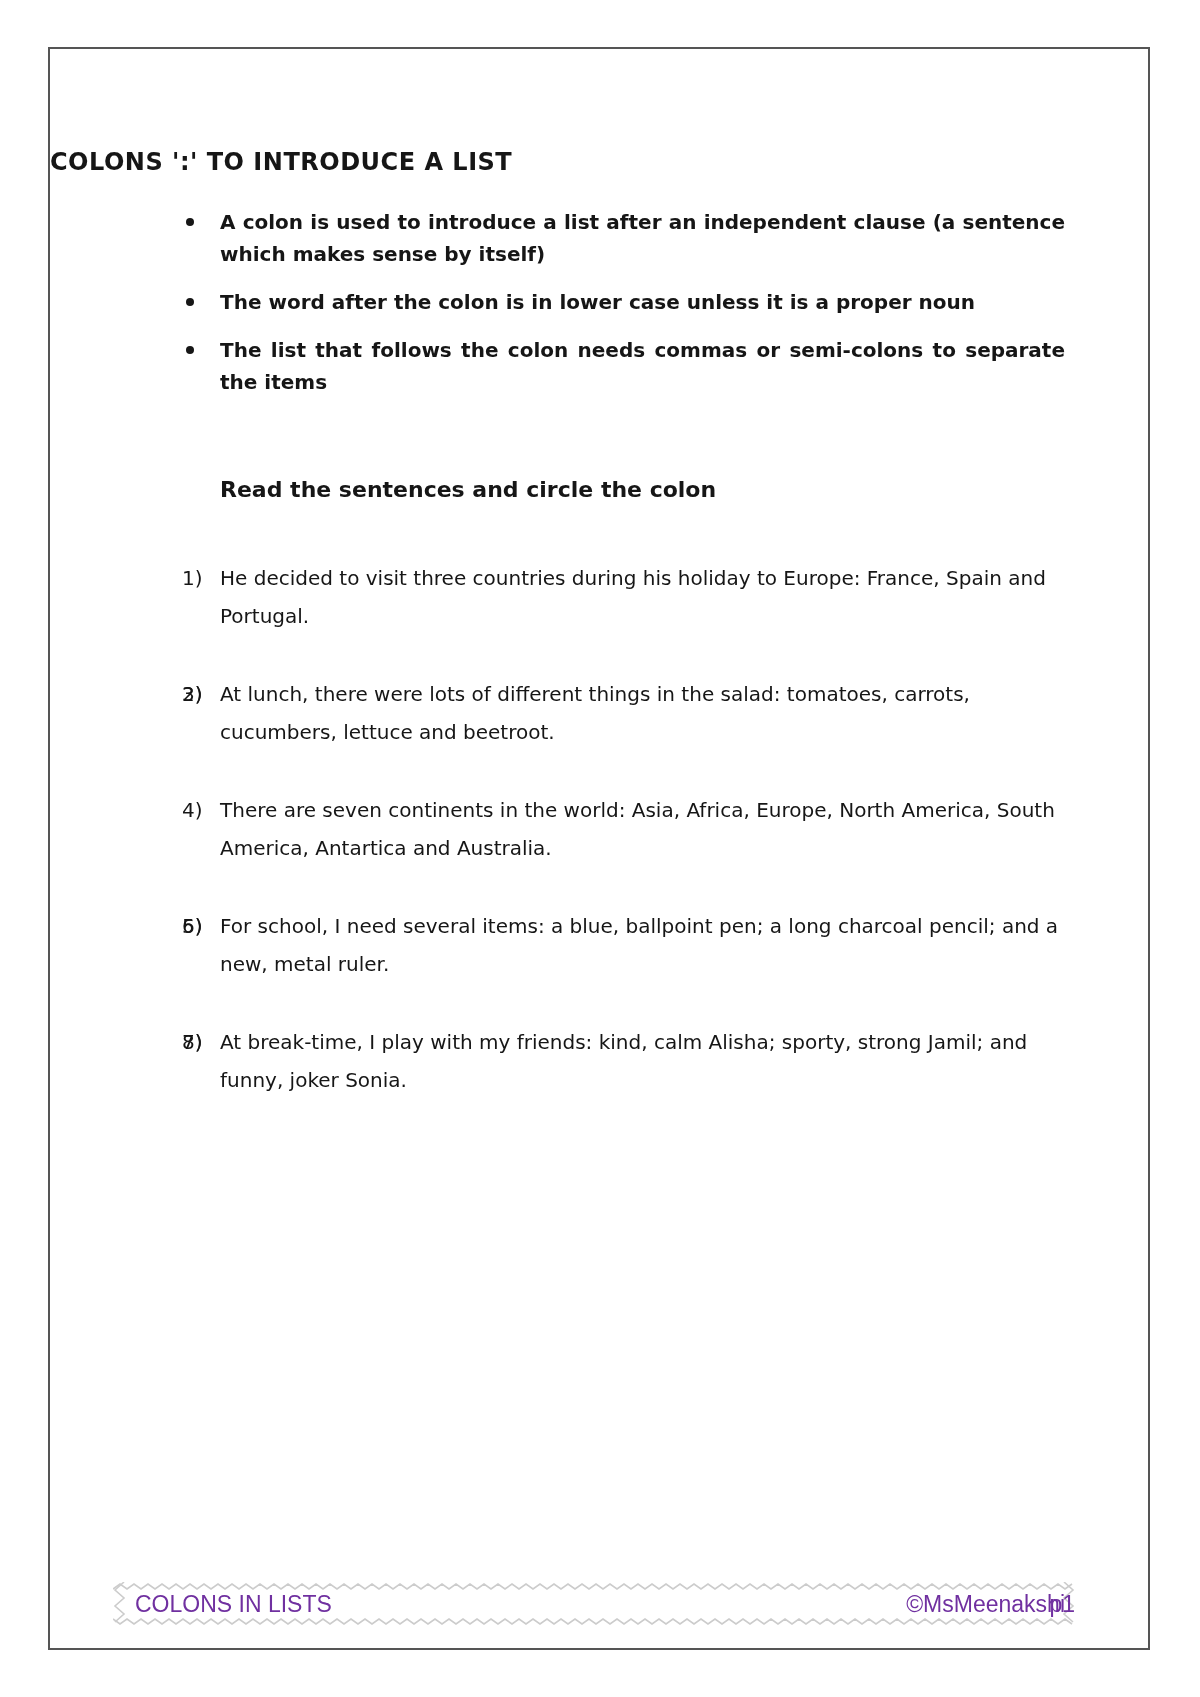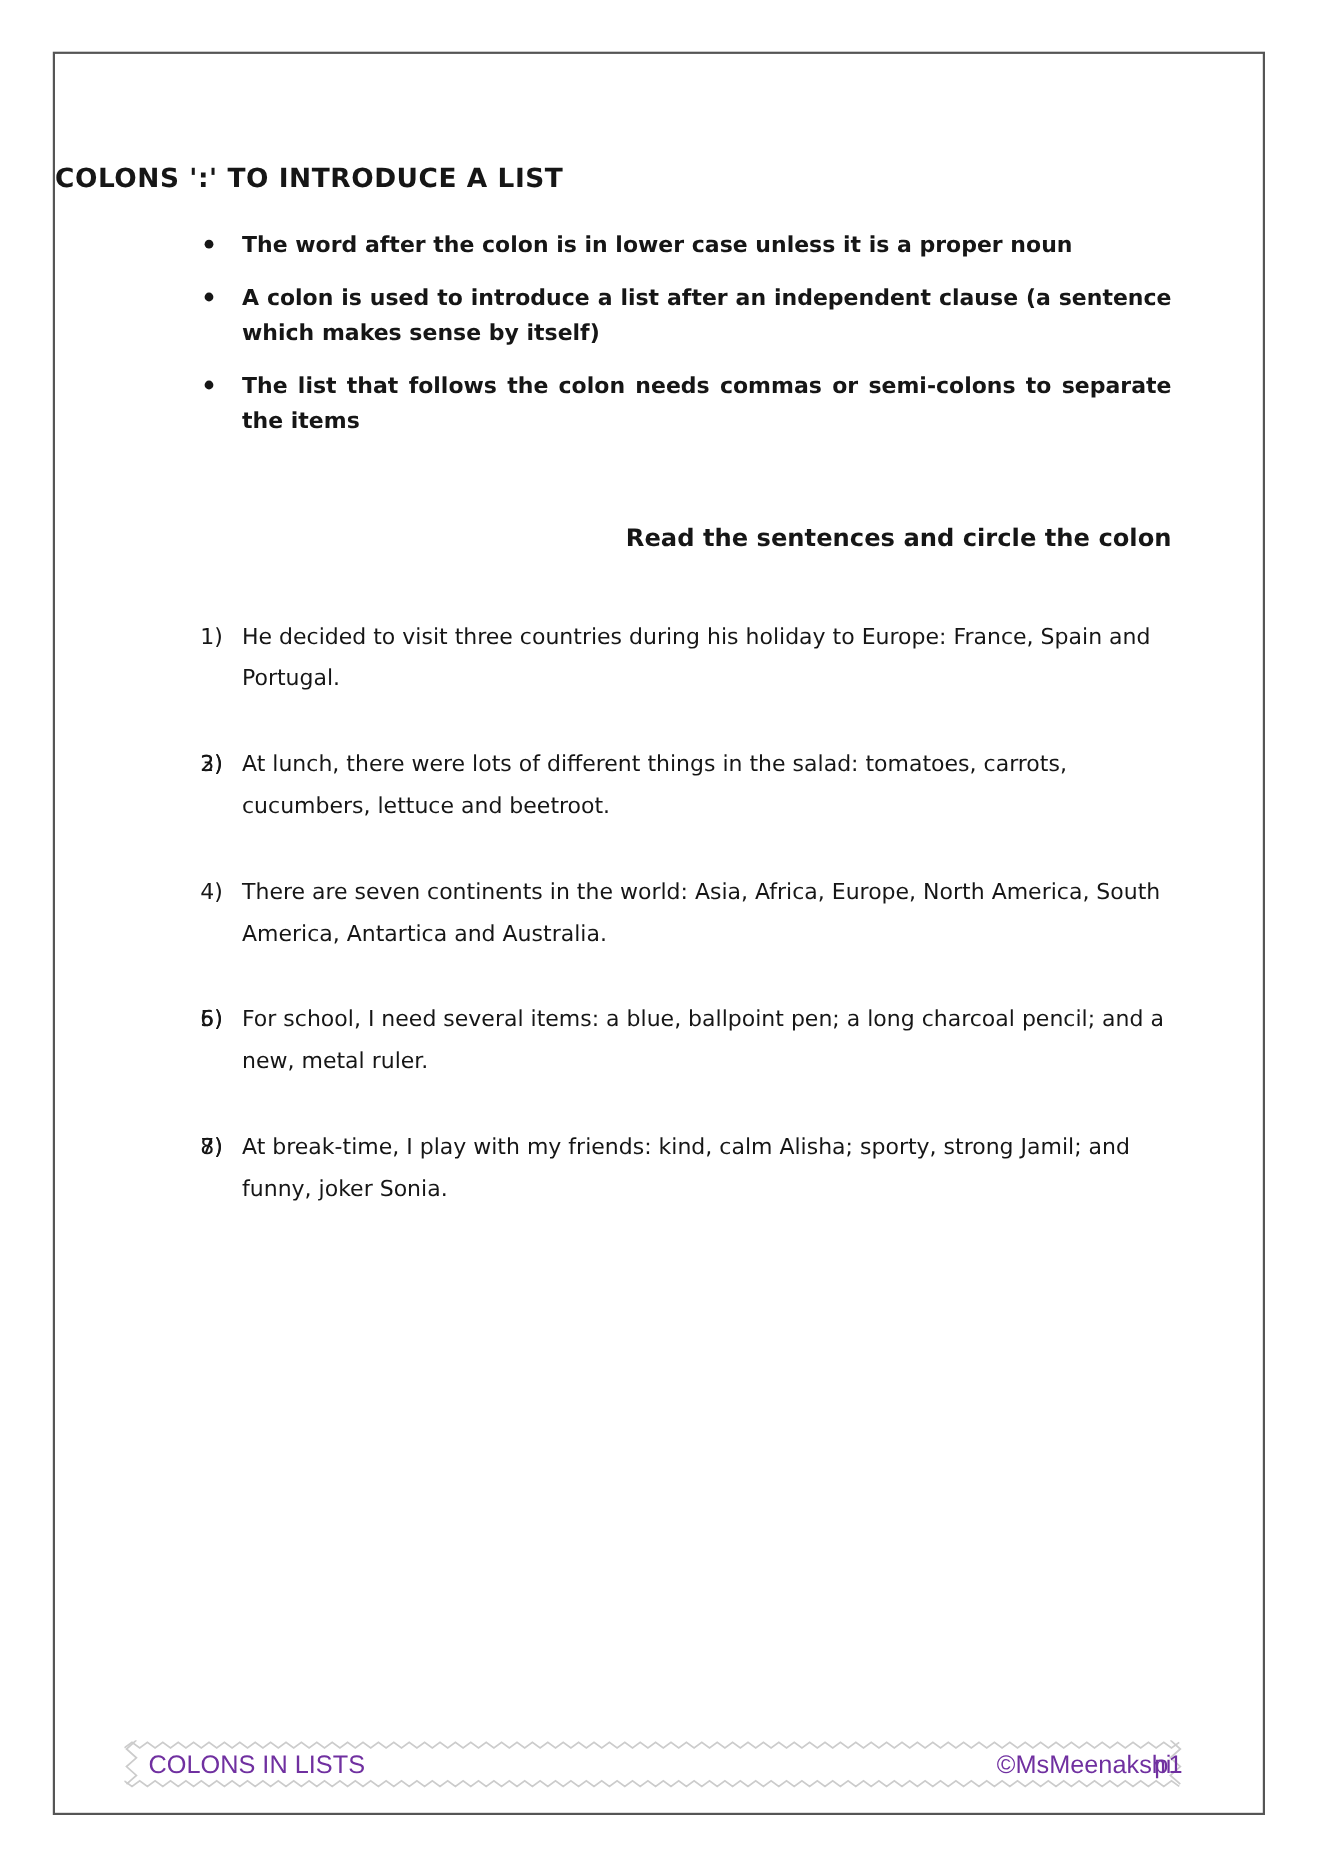--- a/index.html
+++ b/index.html
@@ -32,21 +32,21 @@
     text-align:justify;
     margin-bottom:16px;
   }
   .bullet-dot{
     position:absolute;left:-34px;top:12px;
     width:8px;height:8px;border-radius:50%;
     background:var(--text,#161616);
   }
   .instruction{
     position:absolute;left:220px;top:476px;width:845px;
-    text-align:right;
+    text-align:left;
     font-size:22px;font-weight:bold;line-height:28px;
   }
   .sentence-list{
     position:absolute;left:220px;top:559px;width:845px;
   }
   .sentence-item{
     position:relative;
     font-size:20px;line-height:38px;
     margin-bottom:40px;
   }
@@ -71,25 +71,25 @@
 </head>
 <body>
 
 <div class="page-box"></div>
 
 <div class="doc-title">COLONS ':' TO INTRODUCE A LIST</div>
 
 <div class="bullets">
   <div class="bullet-item">
     <span class="bullet-dot"></span>
-    <span>The word after the colon is in lower case unless it is a proper noun</span>
+    <span>A colon is used to introduce a list after an independent clause (a sentence which makes sense by itself)</span>
   </div>
   <div class="bullet-item">
     <span class="bullet-dot"></span>
-    <span>A colon is used to introduce a list after an independent clause (a sentence which makes sense by itself)</span>
+    <span>The word after the colon is in lower case unless it is a proper noun</span>
   </div>
   <div class="bullet-item">
     <span class="bullet-dot"></span>
     <span>The list that follows the colon needs commas or semi-colons to separate the items</span>
   </div>
 </div>
 
 <div class="instruction">Read the sentences and circle the colon</div>
 
 <div class="sentence-list">

